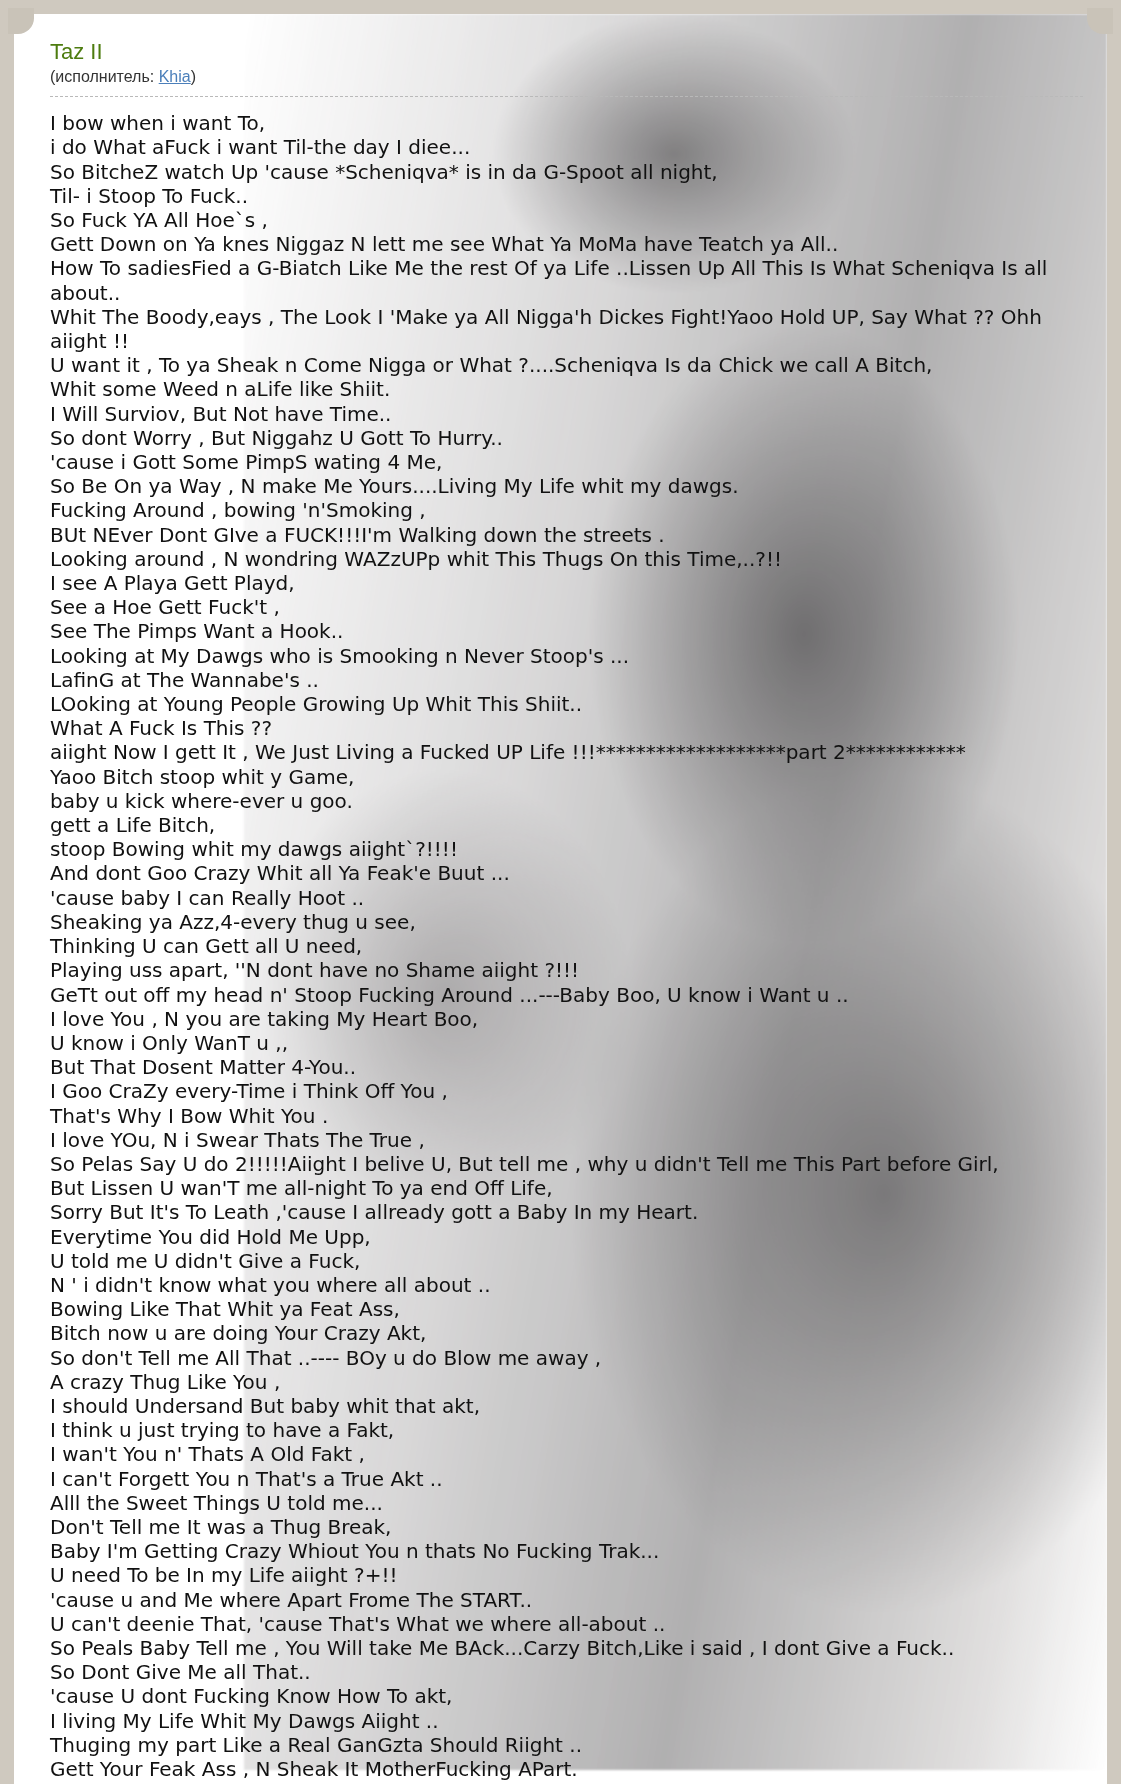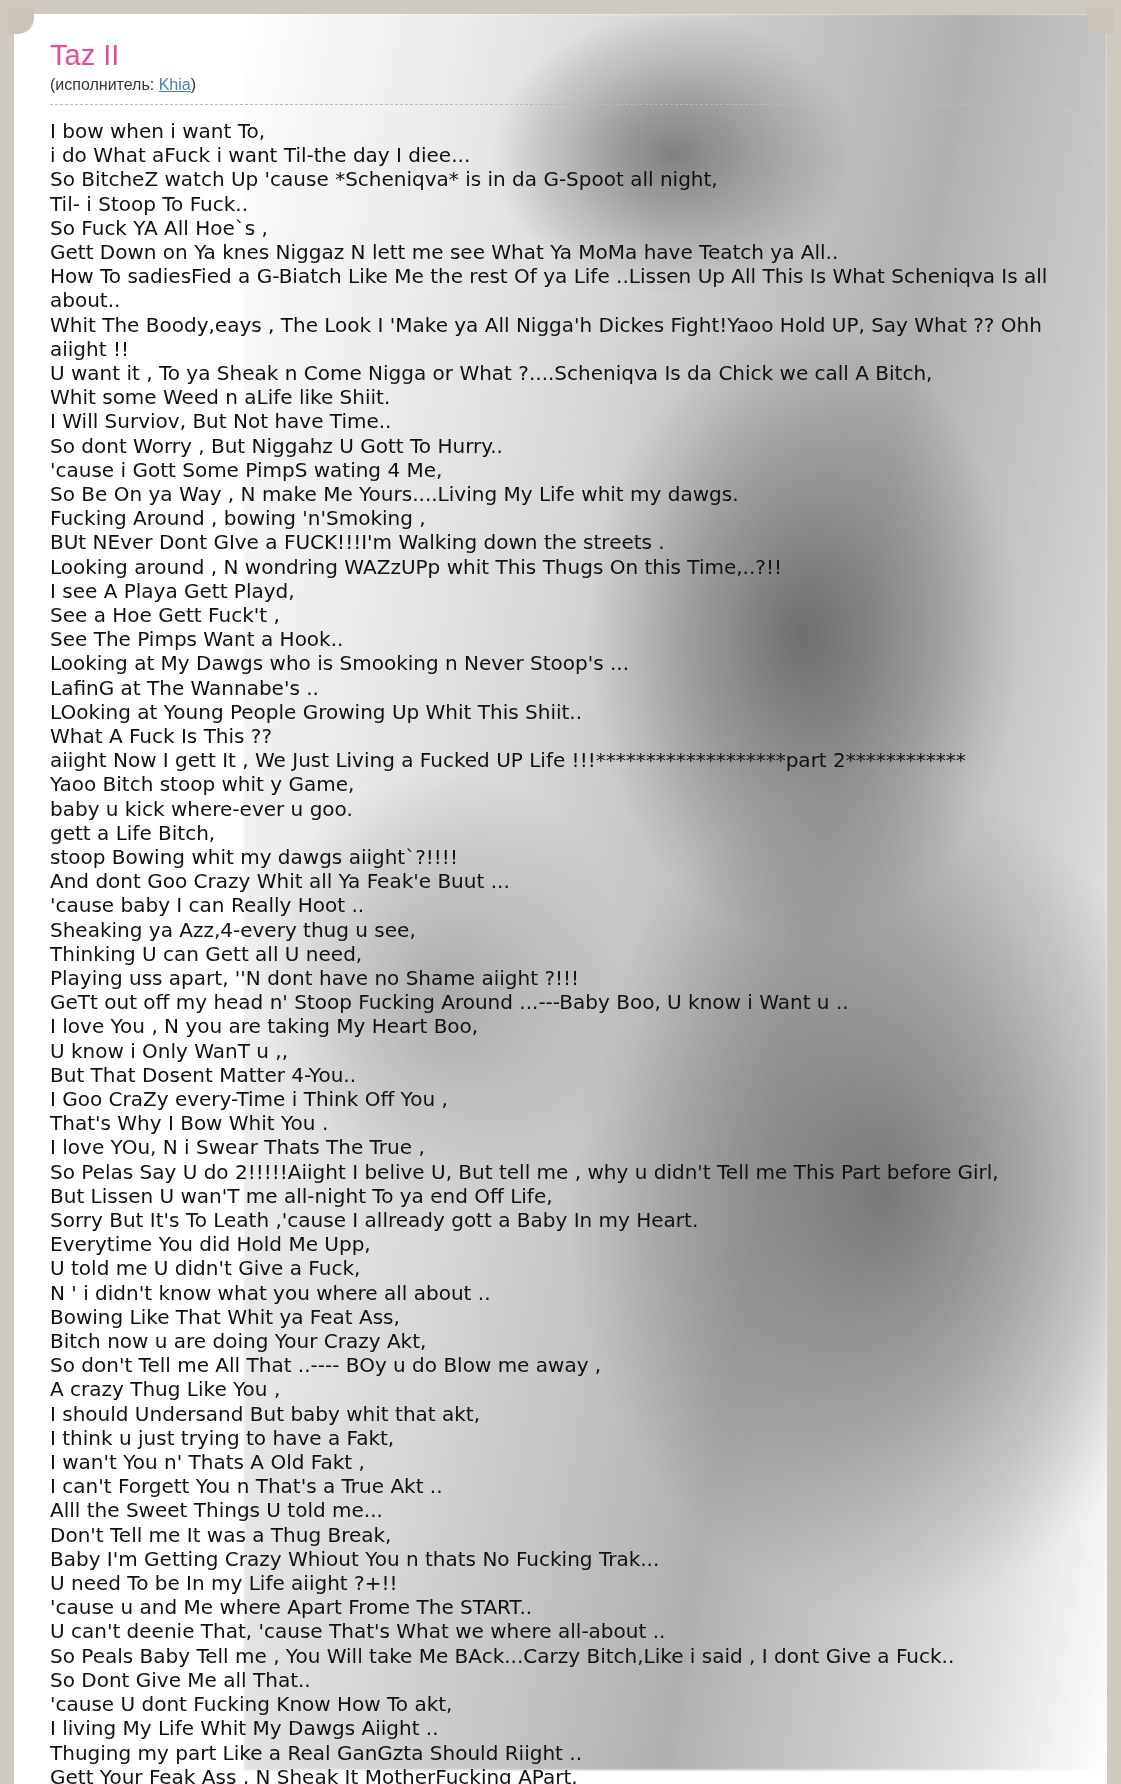--- a/index.html
+++ b/index.html
@@ -51,22 +51,22 @@
     inset: 0;
     background: rgba(255,255,255,0.30);
     pointer-events: none;
   }
   .content {
     position: relative;
     z-index: 3;
     padding: 26px 24px 20px 36px;
   }
   .song-title {
-    color: #ec4899;
-    font-size: 29px;
+    color: #4d7c0f;
+    font-size: 22px;
     font-weight: normal;
     line-height: 1.1;
     margin: 0 0 4px 0;
     font-family: "Liberation Sans", sans-serif;
   }
   .artist-line {
     font-size: 16px;
     color: #333333;
     font-family: "Liberation Sans", sans-serif;
     padding-bottom: 10px;

